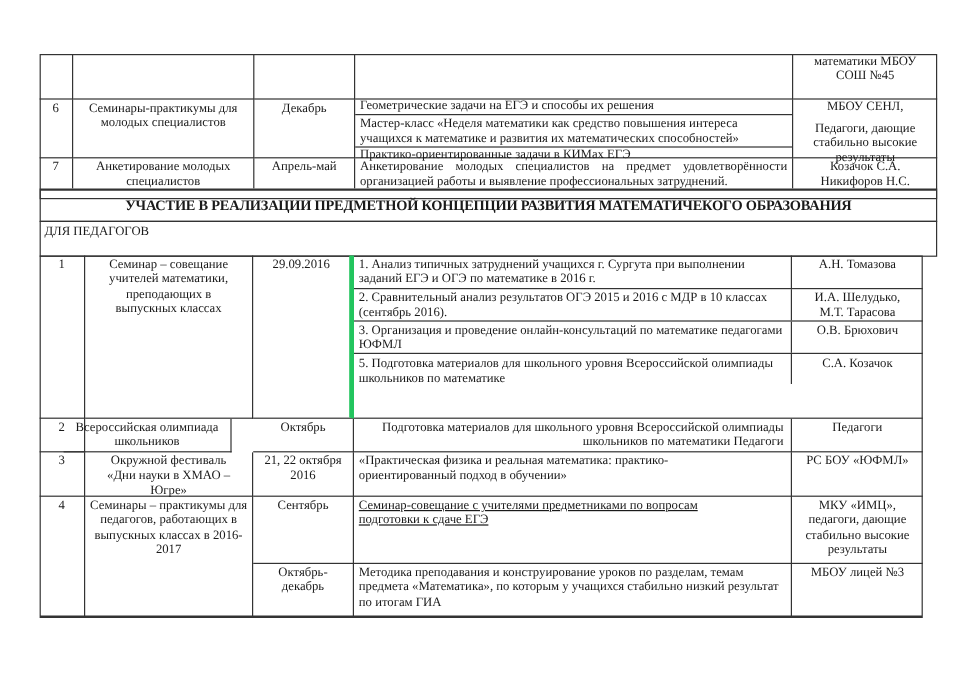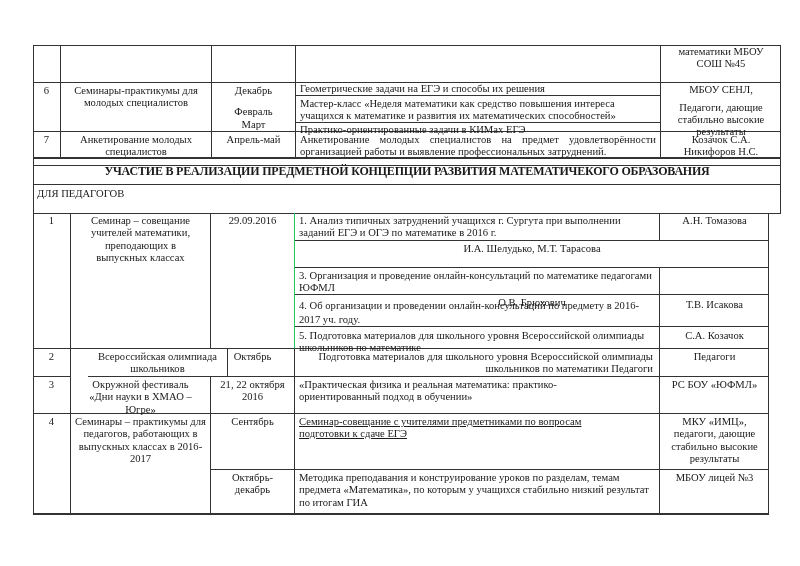--- a/index.html
+++ b/index.html
@@ -27,21 +27,20 @@
 </div>
 
 <div class="abs c pad" style="left:33px; top:83px; width:28px; height:49px; border-right:1px solid #333; border-bottom:1px solid #333;">
   <span>6</span>
 </div>
 <div class="abs c pad" style="left:61px; top:83px; width:151px; height:49px; border-right:1px solid #333; border-bottom:1px solid #333; padding-left:6px; padding-right:6px;">
   <span>Семинары-практикумы для молодых специалистов</span>
 </div>
 <div class="abs c" style="left:212px; top:83px; width:84px; height:49px; border-right:1px solid #333; border-bottom:1px solid #333;">
   <div class="pad">Декабрь</div>
-  <div style="margin-top:9px; padding:0 18px;">Февраль Март</div>
 </div>
 <div class="abs" style="left:296px; top:83px; width:365px; height:49px; border-right:1px solid #333; border-bottom:1px solid #333;">
   <div class="l" style="height:12px; border-bottom:1px solid #333; line-height:11px;">Геометрические задачи на ЕГЭ и способы их решения</div>
   <div class="l pad" style="height:24px; border-bottom:1px solid #333; padding-right:4px;">Мастер-класс «Неделя математики как средство повышения интереса учащихся к математике и развития их математических способностей»</div>
   <div class="l" style="height:12px; line-height:13px;">Практико-ориентированные задачи в КИМах ЕГЭ</div>
 </div>
 <div class="abs c" style="left:661px; top:83px; width:120px; height:49px; border-bottom:1px solid #333; padding:1px 4px 0;">
   <div>МБОУ СЕНЛ,</div>
   <div style="margin-top:6px; line-height:12px;">Педагоги, дающие стабильно высокие результаты</div>
 </div>
@@ -71,50 +70,47 @@
 </div>
 
 <div class="abs" style="left:33px; top:213px; width:736px; height:302px; border:1px solid #333; border-bottom:2px solid #333;"></div>
 
 <div class="abs c pad" style="left:33px; top:213px; width:38px; height:136px; border-right:1px solid #333; border-bottom:1px solid #333;">
   <span>1</span>
 </div>
 <div class="abs c pad" style="left:71px; top:213px; width:140px; height:136px; border-right:1px solid #333; border-bottom:1px solid #333; padding-left:10px; padding-right:10px;">
   <span>Семинар – совещание учителей математики, преподающих в выпускных классах</span>
 </div>
-<div class="abs c pad" style="left:211px; top:213px; width:84px; height:136px; border-right:1px solid #22c55e; border-bottom:1px solid #333;">
+<div class="abs c pad" style="left:211px; top:213px; width:84px; height:136px; border-right:4px solid #22c55e; border-bottom:1px solid #333;">
   <span>29.09.2016</span>
 </div>
 
 <div class="abs" style="left:295px; top:213px; width:474px; height:136px; border-bottom:1px solid #333;">
   <div style="display:flex; height:27px; border-bottom:1px solid #333;">
     <div class="l pad" style="width:365px; border-right:1px solid #333; box-sizing:border-box; padding-right:4px;">1. Анализ типичных затруднений учащихся г. Сургута при выполнении заданий ЕГЭ и ОГЭ по математике в 2016 г.</div>
     <div class="c pad" style="flex:1;">А.Н. Томазова</div>
   </div>
   <div style="display:flex; height:26px; border-bottom:1px solid #333;">
+    <div class="l pad" style="width:365px; border-right:1px solid #333; box-sizing:border-box; padding-right:4px;">2. Сравнительный анализ результатов ОГЭ 2015 и 2016 с МДР в 10 классах (сентябрь 2016).</div>
     <div class="c pad" style="flex:1; padding-left:14px; padding-right:14px;">И.А. Шелудько, М.Т. Тарасова</div>
   </div>
-  <div style="display:flex; height:26px; border-bottom:1px solid #333;flex-direction:column;">
+  <div style="display:flex; height:26px; border-bottom:1px solid #333;">
     <div class="l pad" style="width:365px; border-right:1px solid #333; box-sizing:border-box; padding-right:4px;">3. Организация и проведение онлайн-консультаций по математике педагогами ЮФМЛ</div>
     <div class="c pad" style="flex:1;">О.В. Брюхович</div>
-  </div>
-  <div style="display:flex; height:31px; border-bottom:1px solid #333;">
-    <div class="l" style="width:365px; border-right:1px solid #333; box-sizing:border-box; padding-top:4px; line-height:14px; padding-right:4px;">4. Об организации и проведении онлайн-консультаций по предмету в 2016-2017 уч. году.</div>
-    <div class="c" style="flex:1; padding-top:4px;">Т.В. Исакова</div>
   </div>
   <div style="display:flex; height:25px;">
     <div class="l" style="width:365px; border-right:1px solid #333; box-sizing:border-box; padding-top:3px; padding-right:4px;">5. Подготовка материалов для школьного уровня Всероссийской олимпиады школьников по математике</div>
     <div class="c" style="flex:1; padding-top:3px;">С.А. Козачок</div>
   </div>
 </div>
 
 <div class="abs c pad" style="left:33px; top:349px; width:38px; height:28px; border-right:1px solid #333; border-bottom:1px solid #333;">
   <span>2</span>
 </div>
-<div class="abs c pad" style="left:88px; top:349px; width:140px; height:28px; border-right:1px solid #333; border-bottom:1px solid #333;">
+<div class="abs c pad" style="left:53px; top:349px; width:140px; height:28px; border-right:1px solid #333; border-bottom:1px solid #333;">
   <span>Всероссийская олимпиада школьников</span>
 </div>
 <div class="abs c pad" style="left:211px; top:349px; width:84px; height:28px; border-right:1px solid #333; border-bottom:1px solid #333;">
   <span>Октябрь</span>
 </div>
 <div class="abs l pad" style="left:295px; top:349px; width:365px; height:28px; border-right:1px solid #333; border-bottom:1px solid #333; padding-right:6px;text-align:right;">
   <span>Подготовка материалов для школьного уровня Всероссийской олимпиады школьников по математики Педагоги</span>
 </div>
 <div class="abs c pad" style="left:660px; top:349px; width:109px; height:28px; border-bottom:1px solid #333;">
   <span>Педагоги</span>

